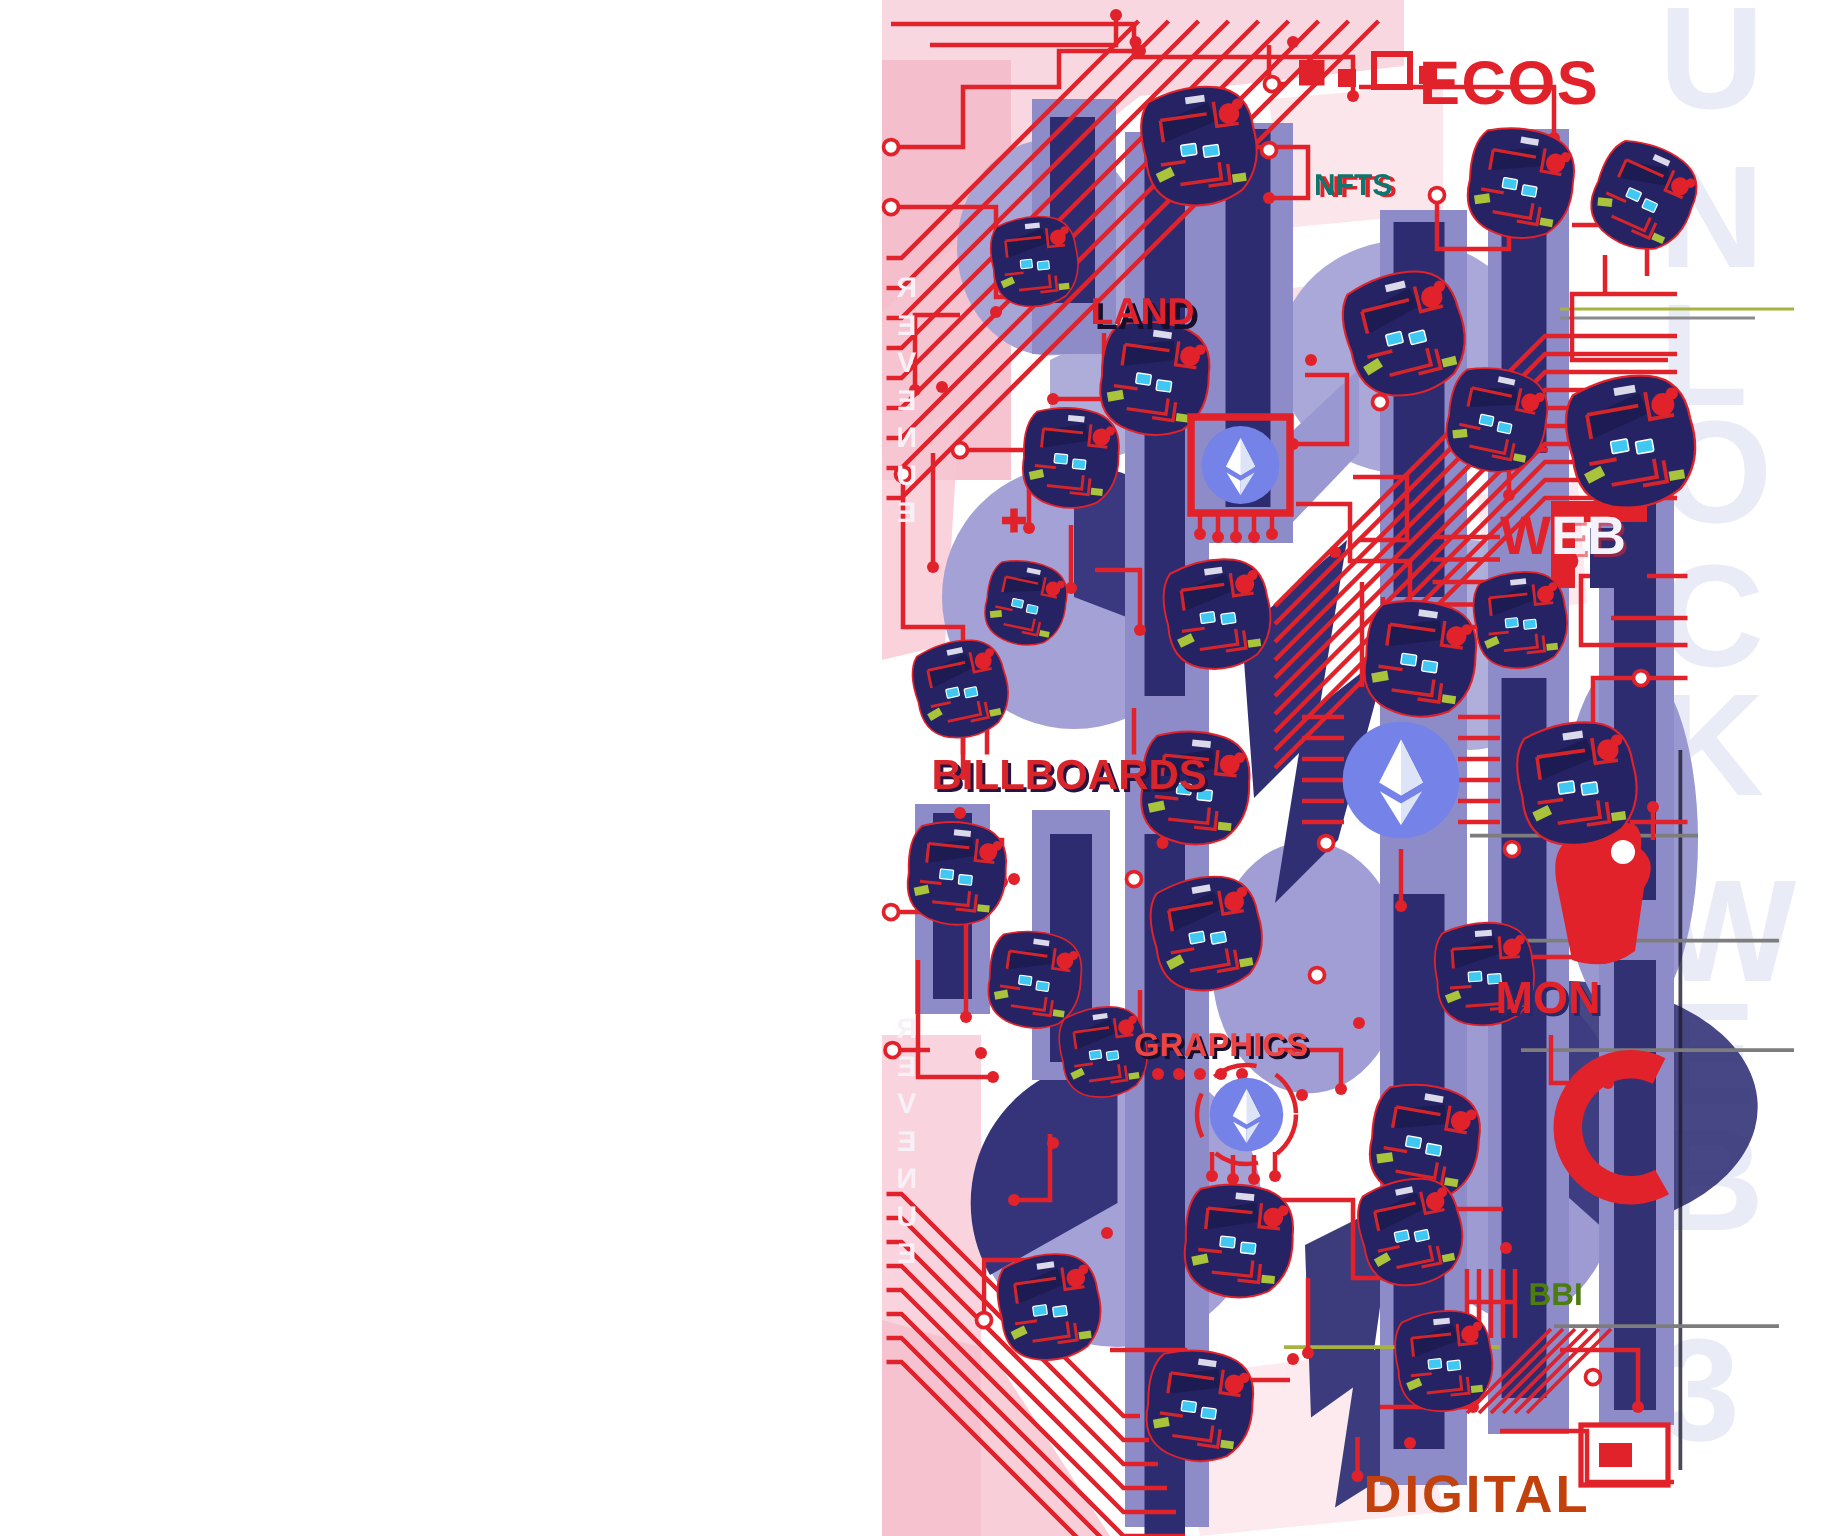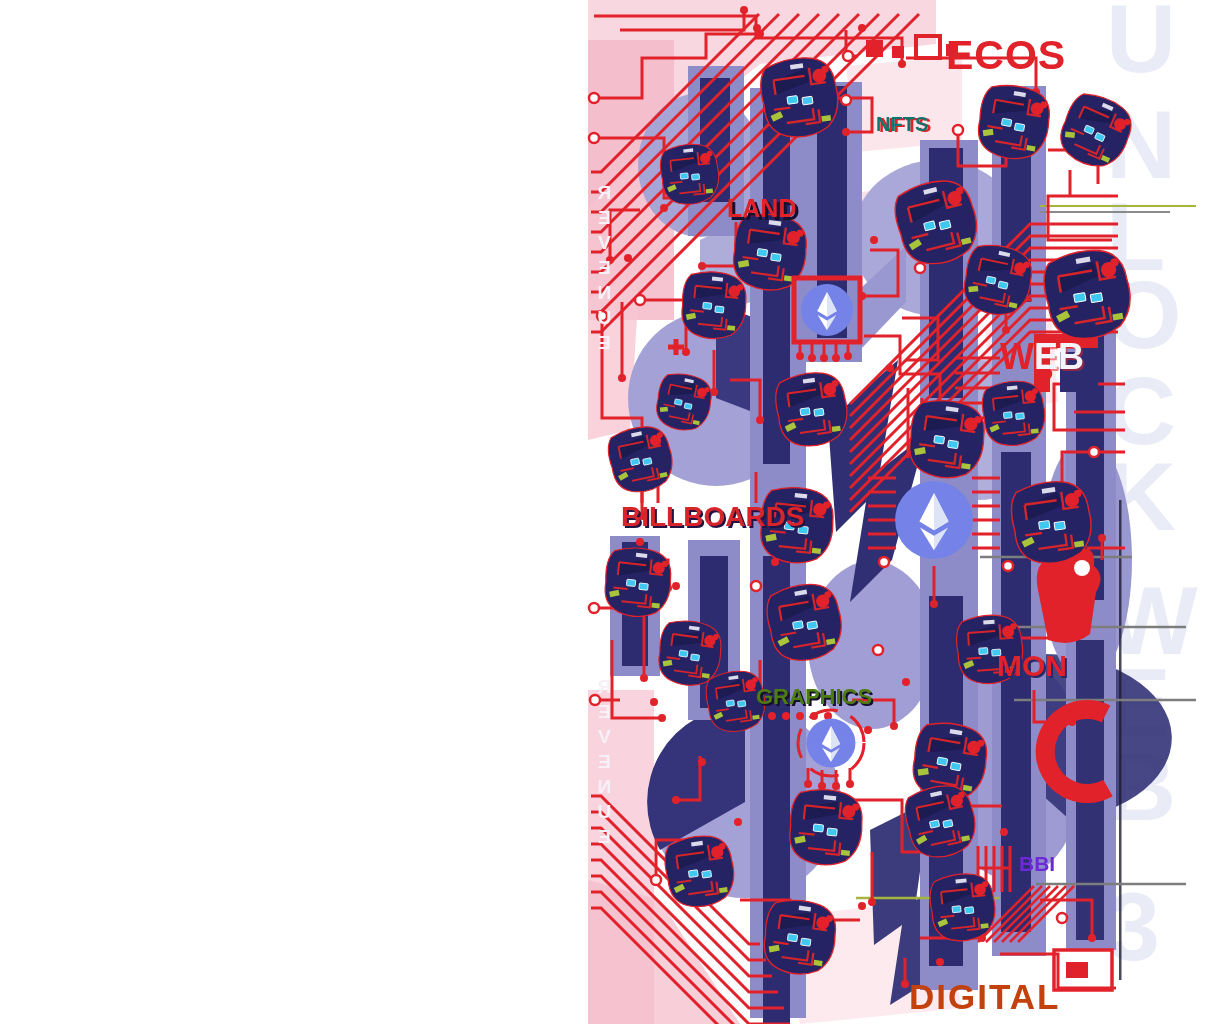--- a/index.html
+++ b/index.html
@@ -14,23 +14,23 @@
   
   .lbl{position:absolute;z-index:2;font-weight:700;white-space:nowrap;
        font-family:"Liberation Sans",sans-serif;}
   #lbl-ecos{left:946px;top:32px;font-size:41px;letter-spacing:1px;color:#e2222a;}
   #lbl-nfts{left:876px;top:113px;font-size:20px;color:#0f766e;text-shadow:3px 1px 0 #e2222a;}
   #lbl-land{left:727px;top:194px;font-size:25px;color:#e2222a;text-shadow:3px 3px 0 #160f2e;}
   #lbl-web{left:1000px;top:336px;font-size:36px;}
   .web-w{color:#e2222a;}
   .web-eb{color:#f4f3fb;text-shadow:2px 2px 0 rgba(226,34,42,.55);}
   #lbl-billboards{left:621px;top:501px;font-size:28px;color:#d8242b;text-shadow:2px 2px 0 #241443;}
-  #lbl-graphics{left:756px;top:684px;font-size:22px;color:#4d7c0f;text-shadow:2px 2px 0 #160f2e;}
+  #lbl-graphics{left:756px;top:684px;font-size:22px;color:#ef4444;text-shadow:2px 2px 0 #160f2e;}
   #lbl-mon{left:997px;top:649px;font-size:30px;color:#e2222a;text-shadow:2px 2px 0 #2a2968;}
-  #lbl-bbi{left:1019px;top:852px;font-size:21px;color:#6d28d9;}
+  #lbl-bbi{left:1019px;top:852px;font-size:21px;color:#4d7c0f;}
   #lbl-digital{left:909px;top:977px;font-size:35px;color:#c2410c;letter-spacing:2px;}
   .revenue{left:594px;width:36px;color:#f7f0f6;font-size:19px;letter-spacing:4px;font-weight:700;
            writing-mode:vertical-rl;text-orientation:upright;transform:scaleX(-1);}
   #rev-top{top:182px;height:128px;}
   #rev-bot{top:676px;height:132px;}
 </style>
 </head>
 <body>
 
 <div id="stage">

